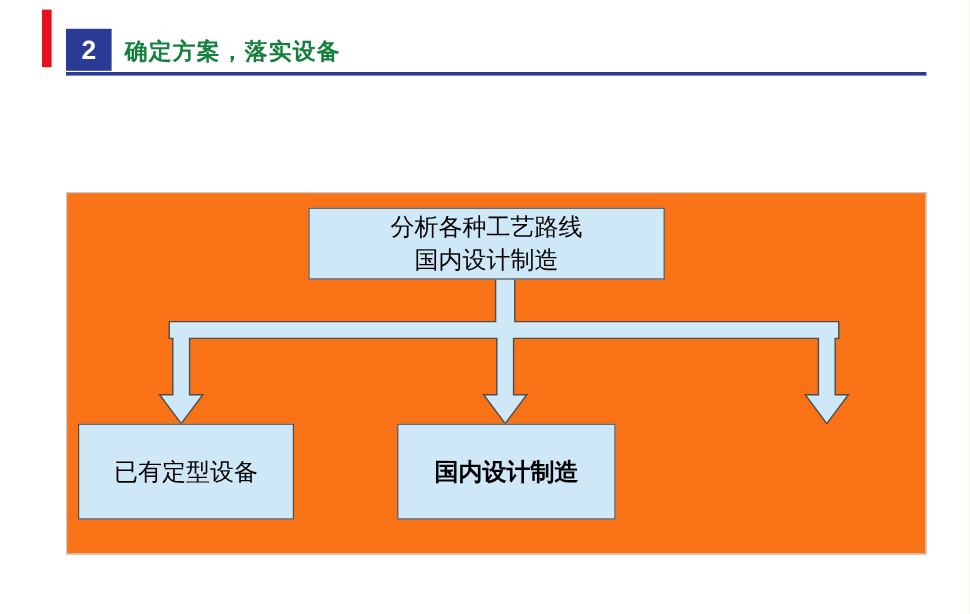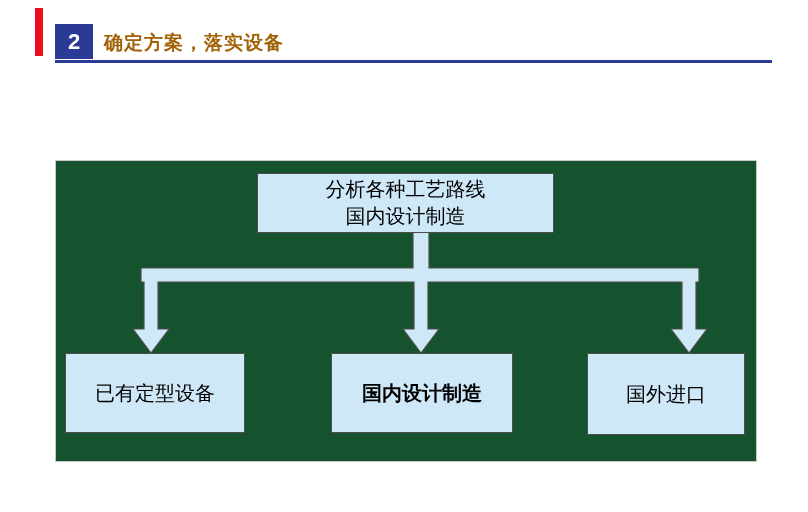--- a/index.html
+++ b/index.html
@@ -4,27 +4,27 @@
 <style>
   html,body{margin:0;padding:0;background:#ffffff;}
   .slide{position:relative;width:808px;height:512px;background:#ffffff;overflow:hidden;
          font-family:"Liberation Sans",sans-serif;}
 
   
   .red-bar{position:absolute;left:35px;top:8px;width:8px;height:48px;background:#e8101c;}
   .num-box{position:absolute;left:55px;top:24px;width:38px;height:35px;background:#2b3a94;
            display:flex;align-items:center;justify-content:center;}
   .num-box span{color:#ffffff;font-size:22px;font-weight:bold;}
-  .page-title{position:absolute;left:104px;top:30px;font-size:19px;font-weight:bold;color:#a16207;
+  .page-title{position:absolute;left:104px;top:30px;font-size:19px;font-weight:bold;color:#15803d;
               letter-spacing:1px;}
   .underline{position:absolute;left:55px;top:60px;width:717px;height:3px;background:#2b3a94;}
 
   
   .chart{position:absolute;left:55px;top:160px;width:700px;height:300px;
-         border:1px solid #c9c9c9;background:#14532d;}
+         border:1px solid #c9c9c9;background:#f97316;padding-left:15px;}
   .chart svg{position:absolute;left:0;top:0;}
 
   .node{position:absolute;background:#cfe8f7;border:1.5px solid #4d4d4d;
         display:flex;align-items:center;justify-content:center;text-align:center;
         font-family:"DejaVu Serif","Liberation Serif",serif;color:#000000;font-size:20px;}
   .node-root{left:201px;top:12px;width:295px;height:58px;line-height:27px;}
   .node-b0{left:9px;top:192px;width:178px;height:78px;}
   .node-b1{left:275px;top:192px;width:180px;height:78px;font-weight:bold;}
   .node-b2{left:531px;top:192px;width:156px;height:80px;}
 </style>
@@ -60,19 +60,16 @@
     </div>
 
     <div class="node node-b0">
       <span>已有定型设备</span>
     </div>
 
     <div class="node node-b1">
       <span>国内设计制造</span>
     </div>
 
-    <div class="node node-b2">
-      <span>国外进口</span>
-    </div>
 
   </div>
 
 </div>
 
 </body></html>

